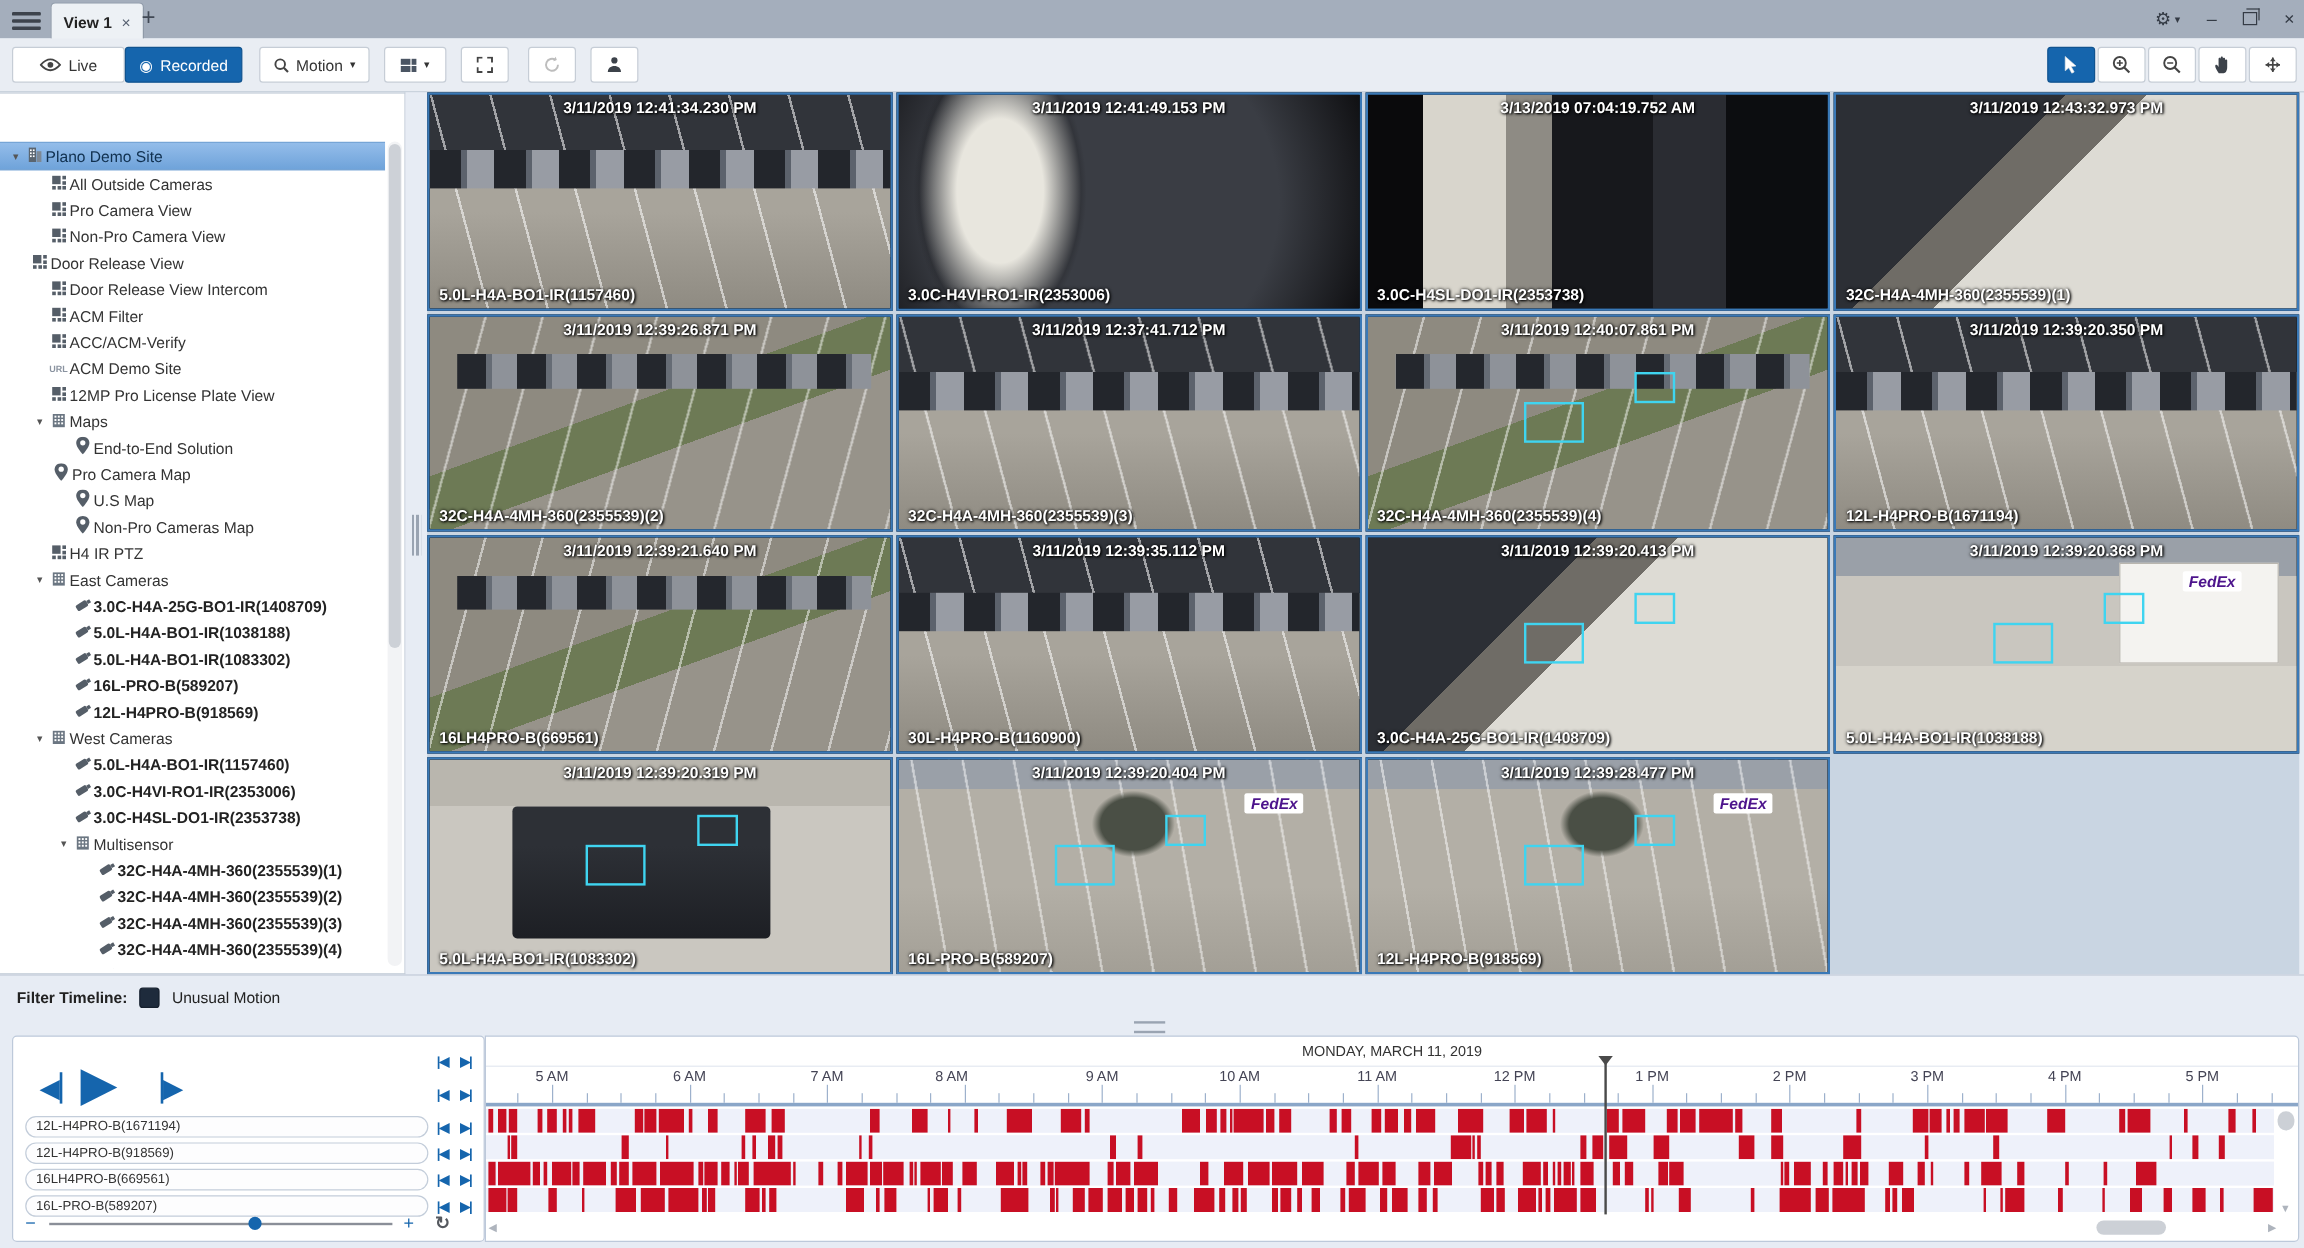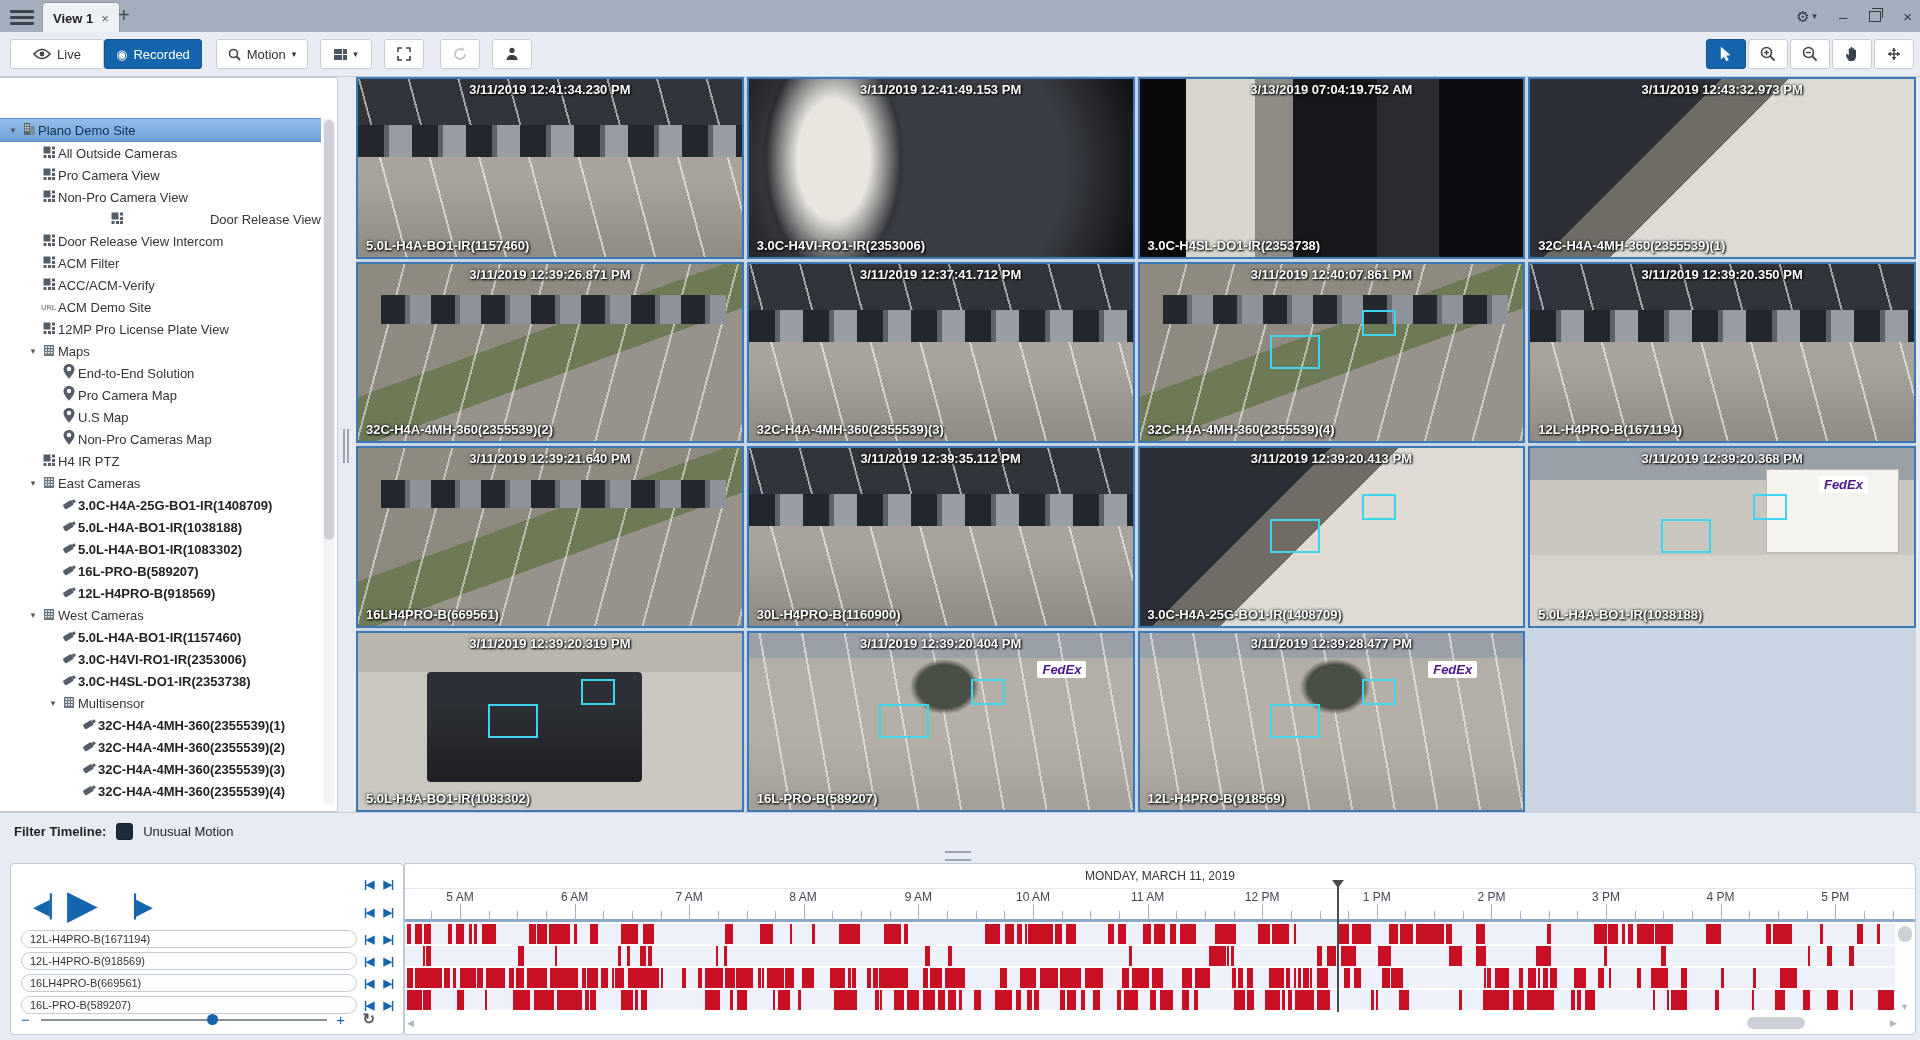--- a/index.html
+++ b/index.html
@@ -311,21 +311,21 @@
         <span class="ticon"><svg width="14" height="14" viewBox="0 0 14 14">
             <rect x="1.5" y="1.5" width="7" height="7" fill="#555e68"></rect>
             <rect x="10" y="1.5" width="3" height="3" fill="#555e68"></rect>
             <rect x="10" y="6" width="3" height="3" fill="#555e68"></rect>
             <rect x="1.5" y="10" width="3" height="3" fill="#555e68"></rect>
             <rect x="6" y="10" width="3" height="3" fill="#555e68"></rect>
             <rect x="10" y="10" width="3" height="3" fill="#555e68"></rect>
           </svg></span>
         <span class="tlab">Non-Pro Camera View</span>
       </div>
-      <div class="trow" style="padding-left: 10px; justify-content: space-between;">
+      <div class="trow" style="padding-left: 10px;">
         <span class="arrow"></span>
         <span class="ticon"><svg width="14" height="14" viewBox="0 0 14 14">
             <rect x="1.5" y="1.5" width="7" height="7" fill="#555e68"></rect>
             <rect x="10" y="1.5" width="3" height="3" fill="#555e68"></rect>
             <rect x="10" y="6" width="3" height="3" fill="#555e68"></rect>
             <rect x="1.5" y="10" width="3" height="3" fill="#555e68"></rect>
             <rect x="6" y="10" width="3" height="3" fill="#555e68"></rect>
             <rect x="10" y="10" width="3" height="3" fill="#555e68"></rect>
           </svg></span>
         <span class="tlab">Door Release View</span>
@@ -404,21 +404,21 @@
         <span class="tlab">Maps</span>
       </div>
       <div class="trow" style="padding-left: 46px;">
         <span class="arrow"></span>
         <span class="ticon"><svg width="12" height="15" viewBox="0 0 12 15">
             <path d="M6 0C2.7 0 .5 2.3.5 5.2.5 9 6 14.6 6 14.6S11.5 9 11.5 5.2C11.5 2.3 9.3 0 6 0z" fill="#555e68"></path>
             <circle cx="6" cy="5" r="2.2" fill="#fff"></circle>
           </svg></span>
         <span class="tlab">End-to-End Solution</span>
       </div>
-      <div class="trow" style="padding-left: 46px;">
+      <div class="trow" style="padding-left: 28px;">
         <span class="arrow"></span>
         <span class="ticon"><svg width="12" height="15" viewBox="0 0 12 15">
             <path d="M6 0C2.7 0 .5 2.3.5 5.2.5 9 6 14.6 6 14.6S11.5 9 11.5 5.2C11.5 2.3 9.3 0 6 0z" fill="#555e68"></path>
             <circle cx="6" cy="5" r="2.2" fill="#fff"></circle>
           </svg></span>
         <span class="tlab">Pro Camera Map</span>
       </div>
       <div class="trow" style="padding-left: 46px;">
         <span class="arrow"></span>
         <span class="ticon"><svg width="12" height="15" viewBox="0 0 12 15">
@@ -784,21 +784,21 @@
     </div>
   </div>
 
   <div id="tstrip">
     <div id="dateband">MONDAY, MARCH 11, 2019</div>
     <div id="ruler">
         <div class="baseline"></div>
         <span class="hlabel" style="left: 55px;">5 AM</span>
         <span class="hlabel" style="left: 169.6px;">6 AM</span>
         <span class="hlabel" style="left: 284.2px;">7 AM</span>
-        <span class="hlabel" style="left: 398px;">8 AM</span>
+        <span class="hlabel" style="left: 388px;">8 AM</span>
         <span class="hlabel" style="left: 513.4px;">9 AM</span>
         <span class="hlabel" style="left: 628px;">10 AM</span>
         <span class="hlabel" style="left: 742.6px;">11 AM</span>
         <span class="hlabel" style="left: 857.2px;">12 PM</span>
         <span class="hlabel" style="left: 971.8px;">1 PM</span>
         <span class="hlabel" style="left: 1086.4px;">2 PM</span>
         <span class="hlabel" style="left: 1201px;">3 PM</span>
         <span class="hlabel" style="left: 1315.6px;">4 PM</span>
         <span class="hlabel" style="left: 1430.2px;">5 PM</span>
         <div class="tick minor" style="left: 26.35px;"></div>

